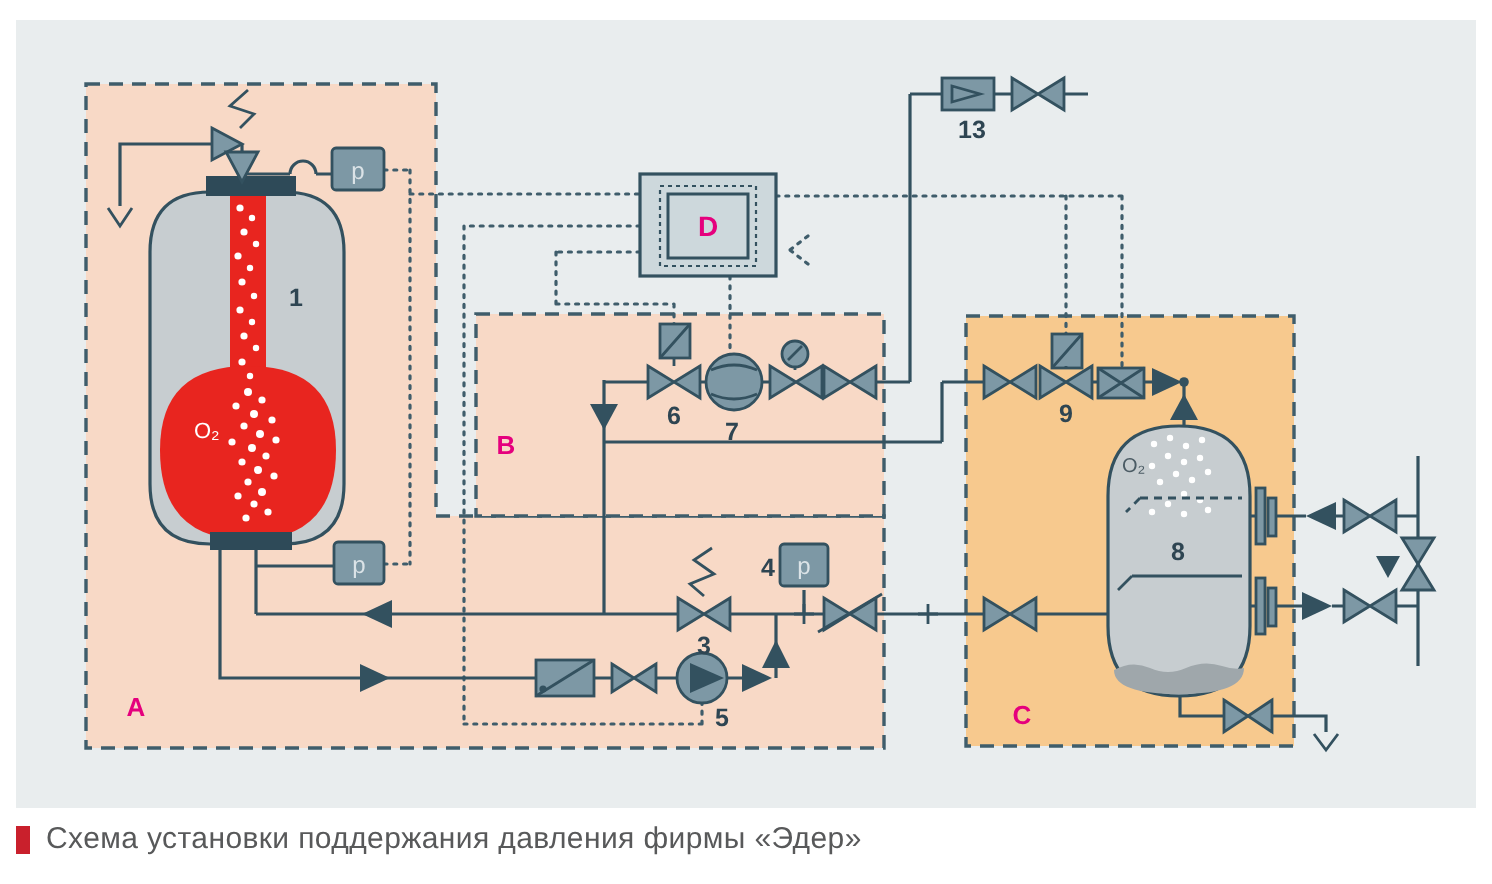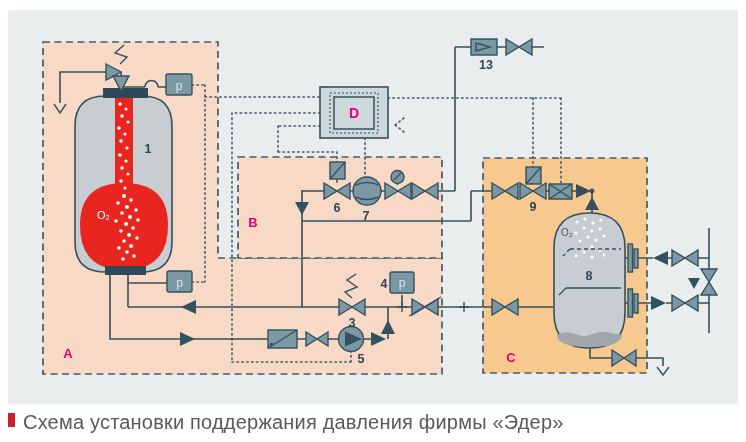--- a/index.html
+++ b/index.html
@@ -1,21 +1,21 @@
 <!DOCTYPE html>
 <html><head>
 <meta charset="utf-8">
 <style>
   html,body{margin:0;padding:0;background:#fff;}
   .stage{position:relative;width:746px;height:442px;background:#ffffff;overflow:hidden;
          font-family:"Liberation Sans",sans-serif;}
   svg{position:absolute;left:0;top:0;}
   .caption{position:absolute;left:8px;top:411px;display:flex;align-items:flex-start;gap:8px;}
   .caption .bullet{display:inline-block;width:7px;height:14px;background:#c9202c;margin-top:2px;}
-  .caption .txt{font-size:20px;color:#58595a;letter-spacing:.2px;}
+  .caption .txt{font-size:15px;color:#58595a;letter-spacing:.2px;}
   text{font-family:"Liberation Sans",sans-serif;}
   .rlabel{font-size:13px;font-weight:bold;fill:#e5007d;}
   .num{font-size:12.5px;font-weight:bold;fill:#2e4552;}
   .psym{font-size:12px;fill:#dbe3e7;}
   .pipe{stroke:#33515f;stroke-width:1.6;fill:none;}
   .thin{stroke:#33515f;stroke-width:1.4;fill:none;}
   .dash{fill:#f8d9c6;stroke:#3f5d6b;stroke-width:1.7;stroke-dasharray:7 4.5;}
   .dashC{fill:#f7c98e;stroke:#3f5d6b;stroke-width:1.7;stroke-dasharray:7 4.5;}
   .dots{stroke:#3f5d6b;stroke-width:1.6;fill:none;stroke-dasharray:1.5 3.4;stroke-linecap:round;}
   .comp{fill:#7d98a5;stroke:#33515f;stroke-width:1.4;}

